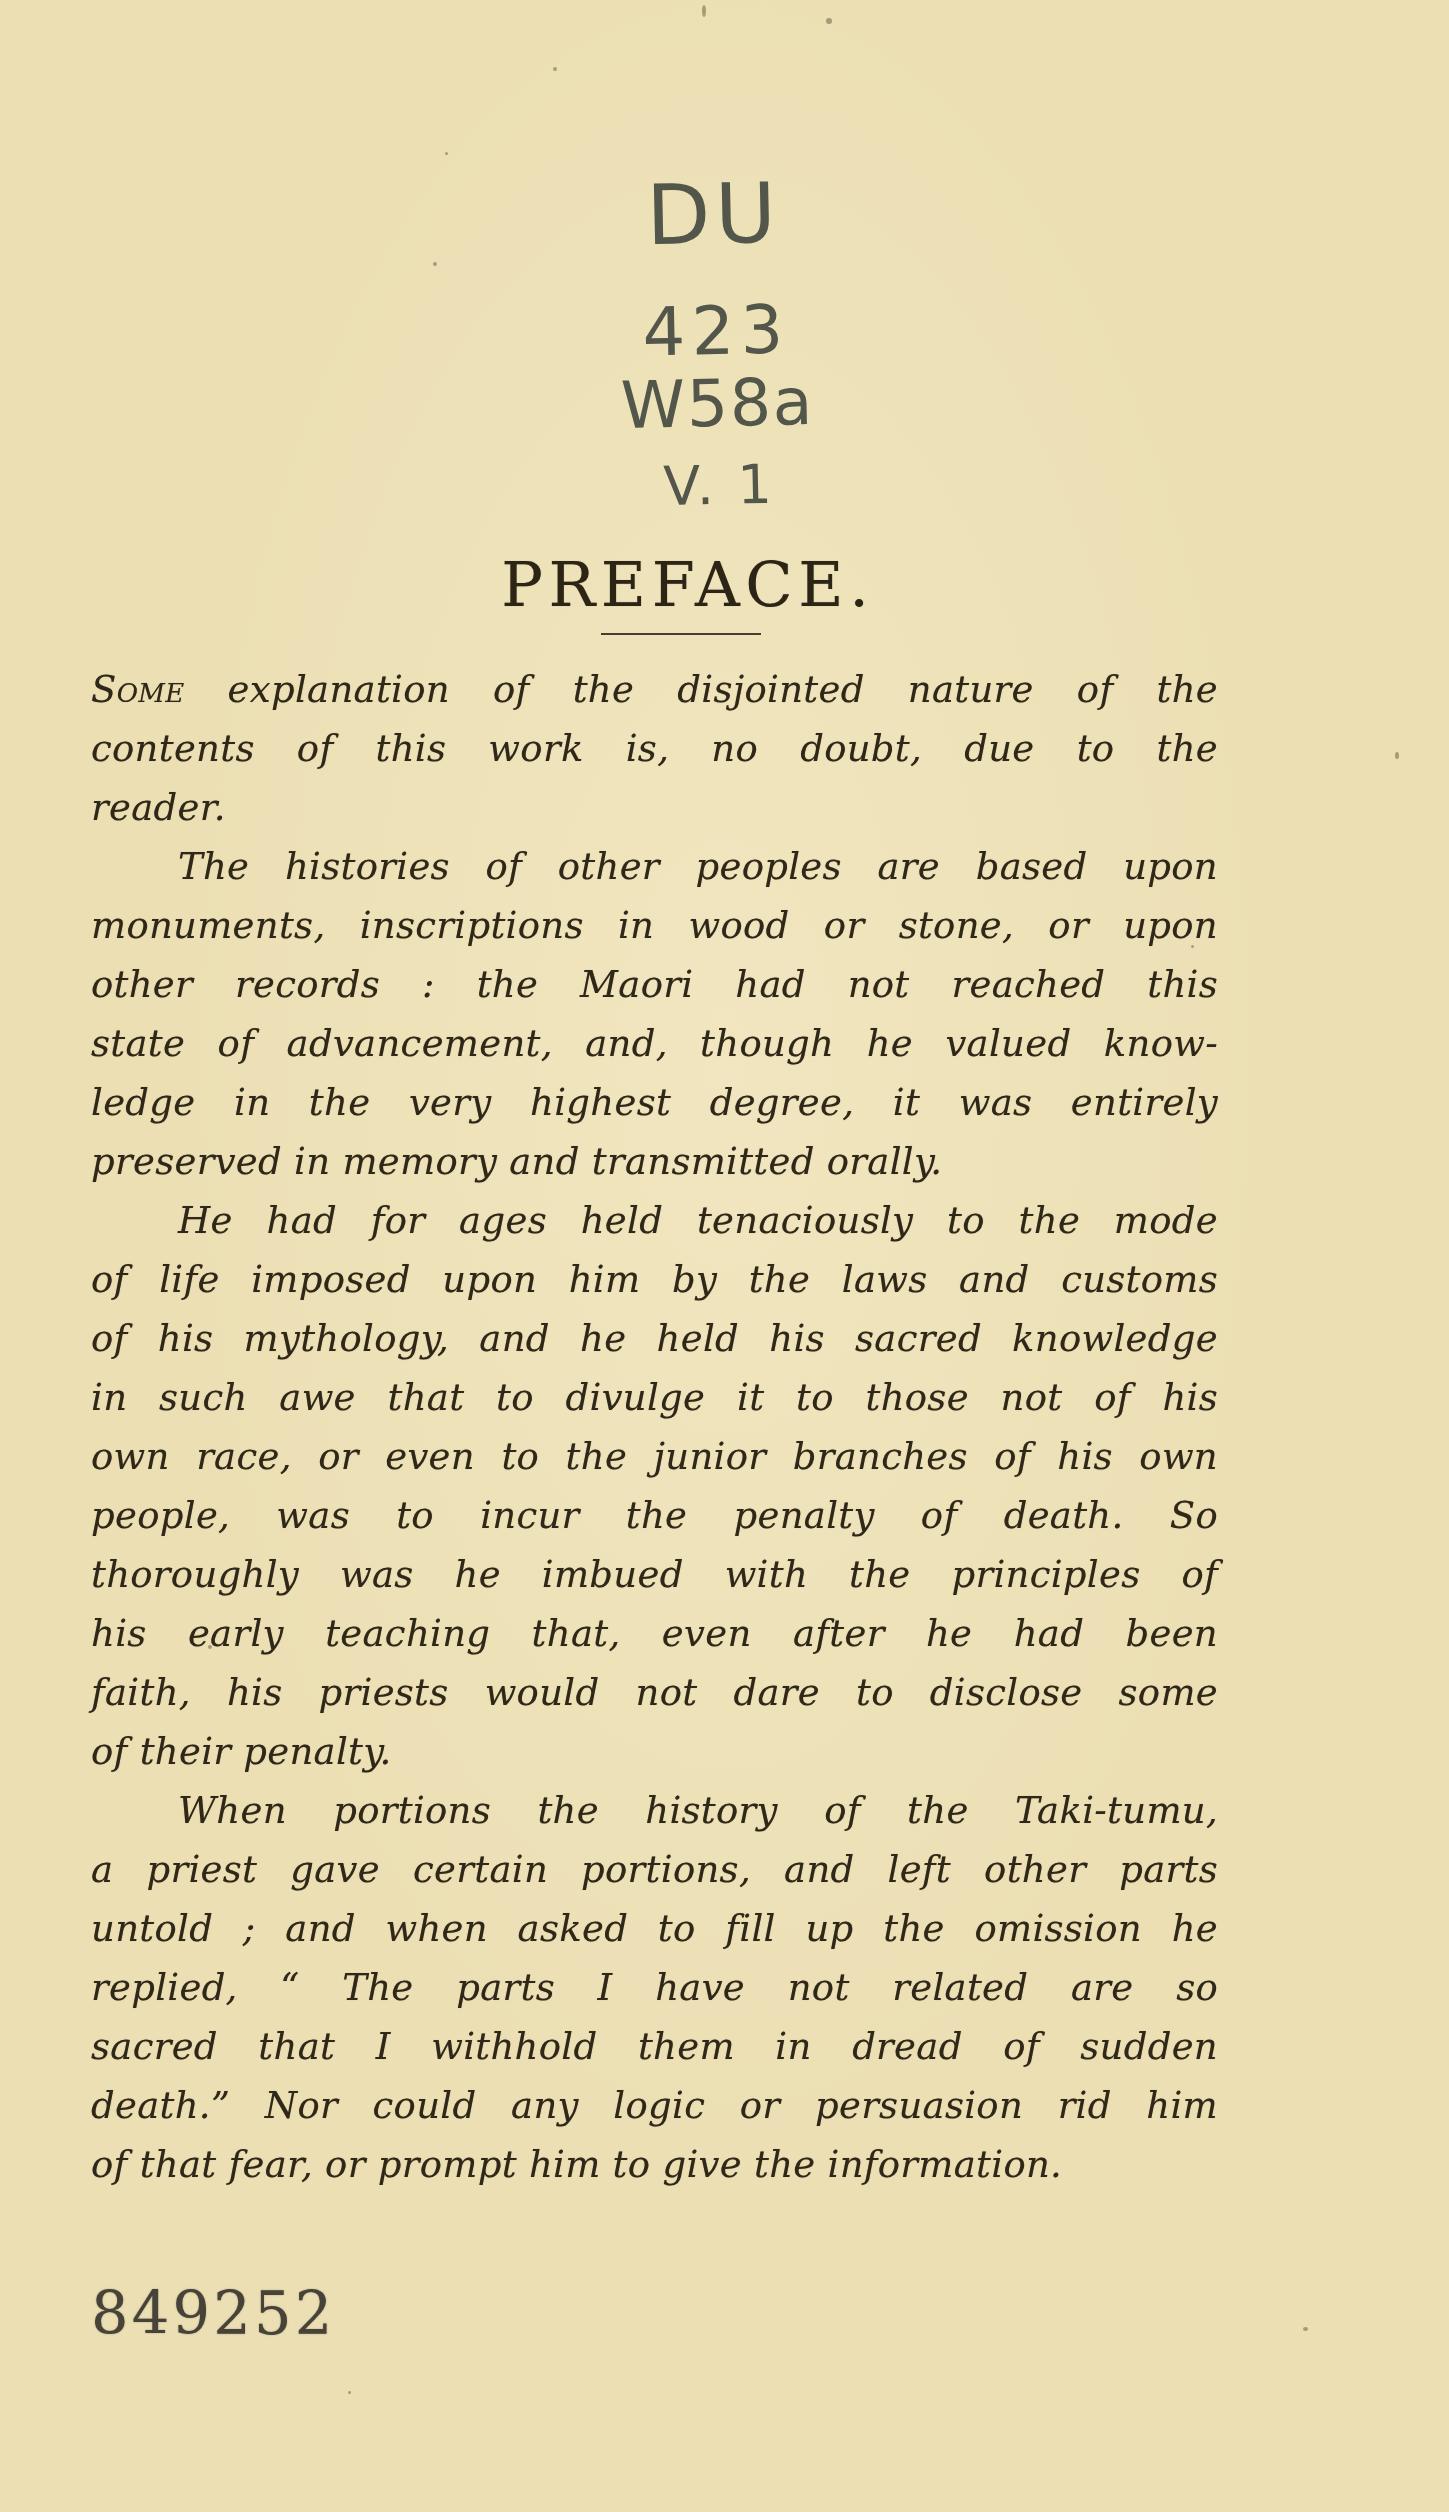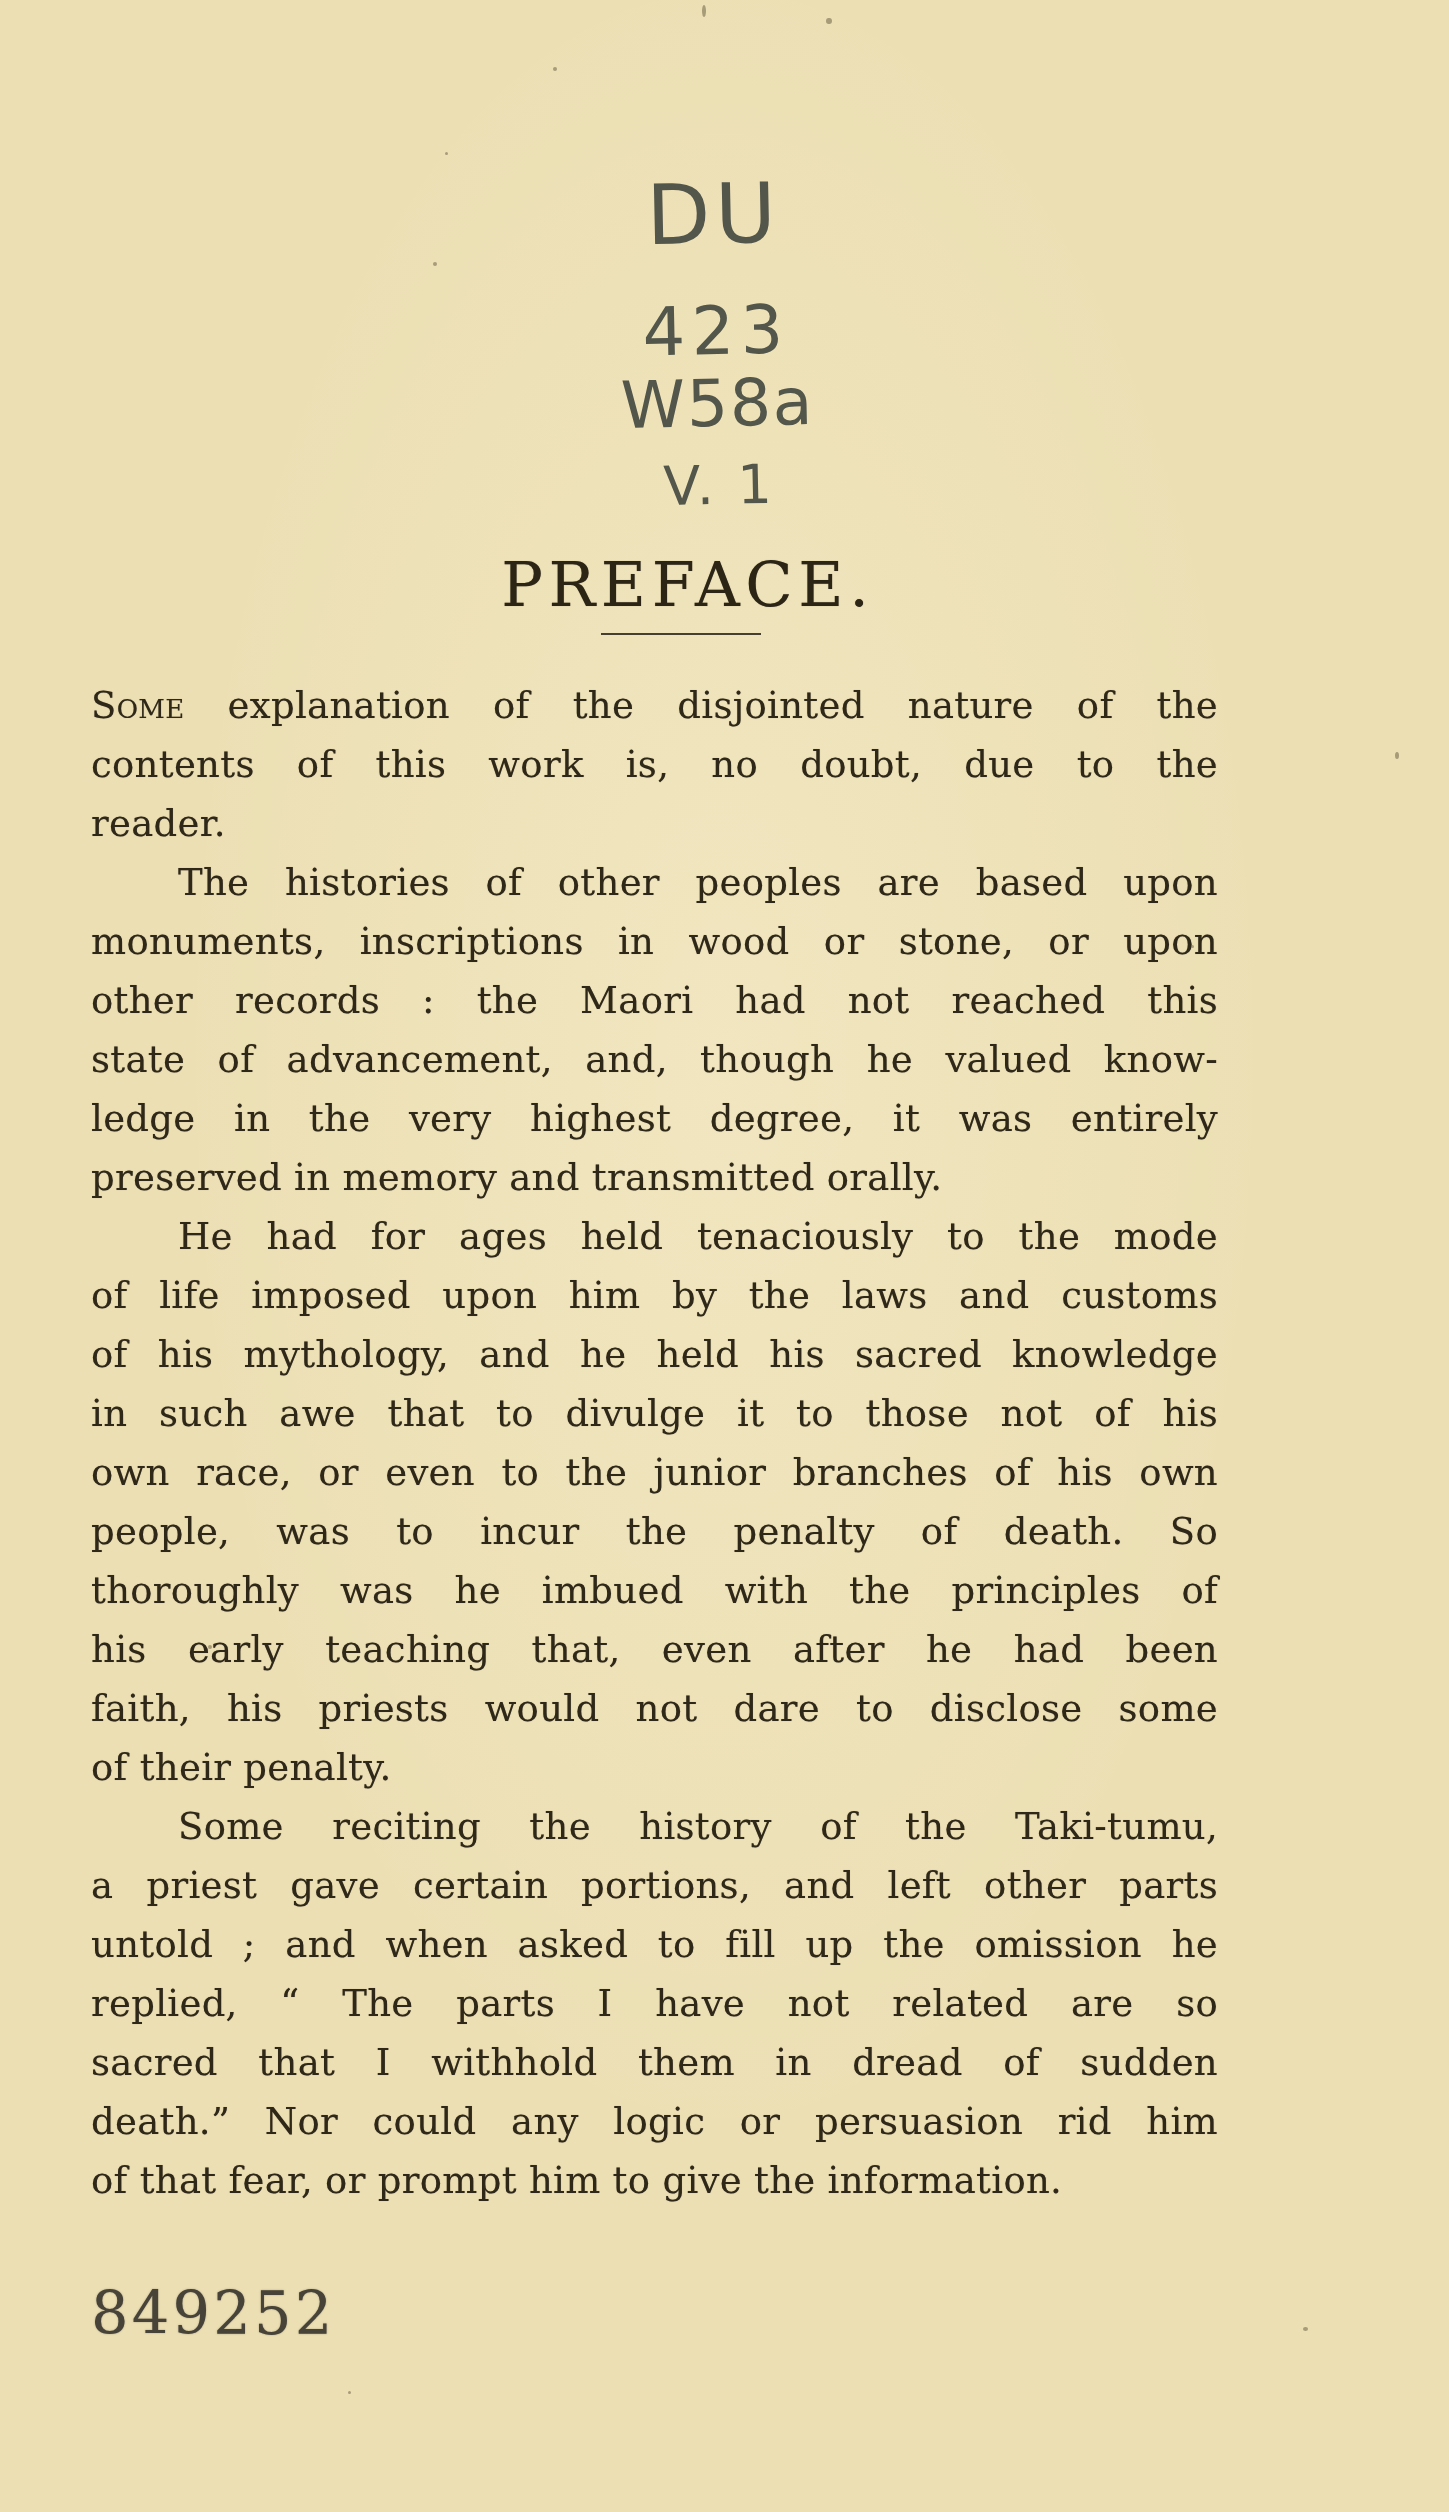--- a/index.html
+++ b/index.html
@@ -53,27 +53,28 @@
     top: 633px;
     width: 160px;
     height: 2.4px;
     background: #463e2e;
   }
 
   
   .body-text {
     position: absolute;
     left: 91px;
-    top: 676px;
+    top: 660px;
     width: 1127px;
     font-size: 37px;
     line-height: 59px;
     letter-spacing: 0.3px;
     color: #2f2818;
     text-shadow: 0 0 0.8px rgba(47,40,24,0.4);
+    font-style: italic;
   }
   .paragraph { margin: 0; }
   .line { text-align: justify; text-align-last: justify; }
   .line.last { text-align-last: left; }
   .line.indent { text-indent: 87px; }
   .smallcaps { font-variant: small-caps; }
 
   
   .stamp {
     position: absolute;
@@ -132,21 +133,21 @@
         <div class="line">of his mythology, and he held his sacred knowledge</div>
         <div class="line">in such awe that to divulge it to those not of his</div>
         <div class="line">own race, or even to the junior branches of his own</div>
         <div class="line">people, was to incur the penalty of death. So</div>
         <div class="line">thoroughly was he imbued with the principles of</div>
         <div class="line">his early teaching that, even after he had been</div>
         <div class="line">faith, his priests would not dare to disclose some</div>
         <div class="line last">of their penalty.</div>
       </div>
       <div class="paragraph">
-        <div class="line indent">Some reciting the history of the Taki-tumu,</div>
+        <div class="line indent">When portions the history of the Taki-tumu,</div>
         <div class="line">a priest gave certain portions, and left other parts</div>
         <div class="line">untold ; and when asked to fill up the omission he</div>
         <div class="line">replied, “ The parts I have not related are so</div>
         <div class="line">sacred that I withhold them in dread of sudden</div>
         <div class="line">death.” Nor could any logic or persuasion rid him</div>
         <div class="line last">of that fear, or prompt him to give the information.</div>
       </div>
     </div>
 
   <div class="stamp">849252</div>

